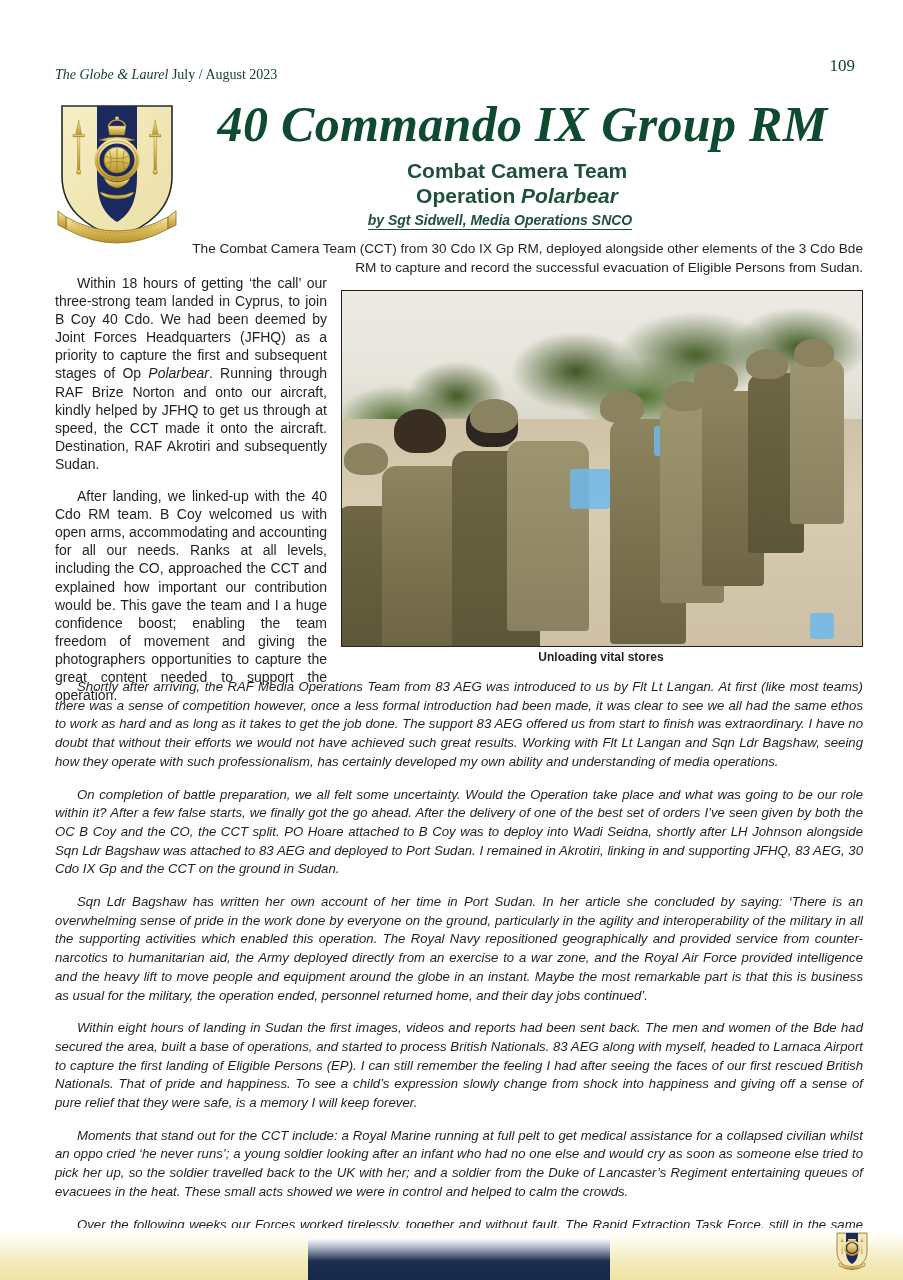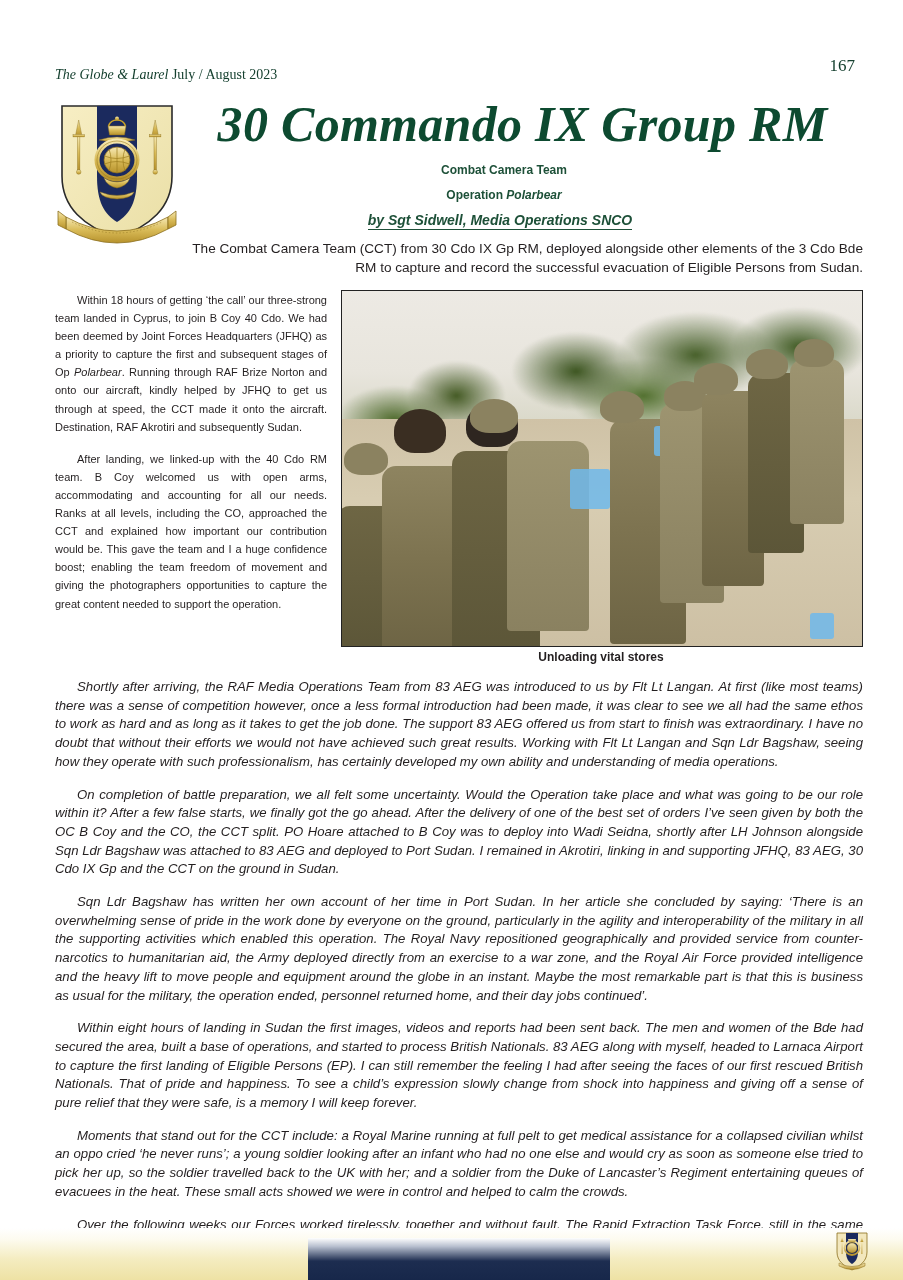--- a/index.html
+++ b/index.html
@@ -66,27 +66,27 @@
     font-family: "Liberation Serif", serif;
     font-style: italic;
     font-weight: bold;
     font-size: 50px;
     line-height: 56px;
     color: #0d4a30;
     letter-spacing: 0.3px;
   }
   .sub-title {
     position: absolute;
-    left: 194px;
+    left: 207px;
     top: 158px;
     width: 620px;
     text-align: center;
     font-family: "Liberation Sans", sans-serif;
     font-weight: bold;
-    font-size: 12px;
+    font-size: 21px;
     line-height: 25px;
     color: #1d5038;
   }
   .sub-title .op-italic {
     font-style: italic;
   }
   .byline-wrap {
     position: absolute;
     left: 190px;
     top: 211px;
@@ -115,23 +115,23 @@
     color: #231f20;
     text-align: right;
     text-indent: 12px;
     font-weight: 500;
   }
 
   
   .col-left {
     position: absolute;
     left: 55px;
-    top: 291px;
+    top: 274px;
     width: 272px;
-    font-size: 11px;
+    font-size: 14px;
     line-height: 18.1px;
     color: #231f20;
     text-align: justify;
   }
   .col-left p {
     margin: 0 0 14px 0;
     text-indent: 22px;
   }
   .col-left p:last-child { margin-bottom: 8px; }
   em { font-style: italic; }
@@ -237,21 +237,21 @@
     border-radius: 3px;
   }
 </style>
 </head>
 <body>
 
 <div class="page">
 
   <div class="running-head">
     <div class="rh-left"><span class="mast">The Globe &amp; Laurel</span> <span>July / August 2023</span></div>
-    <div class="rh-right">167</div>
+    <div class="rh-right">109</div>
   </div>
 
   <div class="crest">
     <svg viewBox="0 0 130 165" width="130" height="165" aria-hidden="true">
       <defs>
         <linearGradient id="goldg" x1="0" y1="0" x2="0" y2="1">
           <stop offset="0%" stop-color="#f6e9b4"></stop>
           <stop offset="50%" stop-color="#d9bb58"></stop>
           <stop offset="100%" stop-color="#b7922c"></stop>
         </linearGradient>
@@ -300,21 +300,21 @@
 
       <g>
         <path d="M14 119 q51 28 102 0 l0 12 q-51 28 -102 0 Z" fill="url(#goldg)" stroke="#8c6f1d" stroke-width="0.8"></path>
         <path d="M14 119 l-8 -6 l0 14 l8 4 Z" fill="url(#goldg)" stroke="#8c6f1d" stroke-width="0.8"></path>
         <path d="M116 119 l8 -6 l0 14 l-8 4 Z" fill="url(#goldg)" stroke="#8c6f1d" stroke-width="0.8"></path>
         <path d="M20 124 q45 22 90 0" fill="none" stroke="#8c6f1d" stroke-width="0.5" stroke-dasharray="1.5 2"></path>
       </g>
     </svg>
   </div>
 
-  <div class="main-title">30 Commando IX Group RM</div>
+  <div class="main-title">40 Commando IX Group RM</div>
   <div class="sub-title">
     <div>Combat Camera Team</div>
     <div><span>Operation </span><span class="op-italic">Polarbear</span></div>
   </div>
   <div class="byline-wrap">
     <span class="byline">by Sgt Sidwell, Media Operations SNCO</span>
   </div>
 
   <div class="standfirst">The Combat Camera Team (CCT) from 30 Cdo IX Gp RM, deployed alongside other elements of the 3 Cdo Bde RM to capture and record the successful evacuation of Eligible Persons from Sudan.</div>
 

